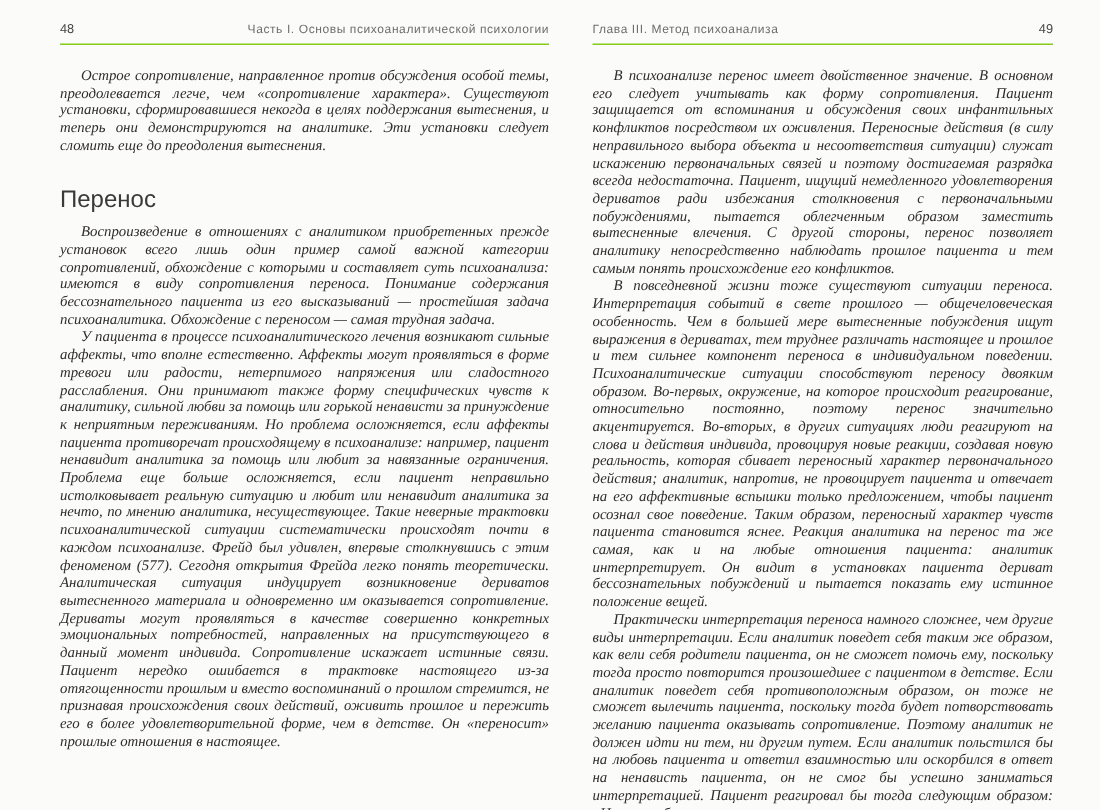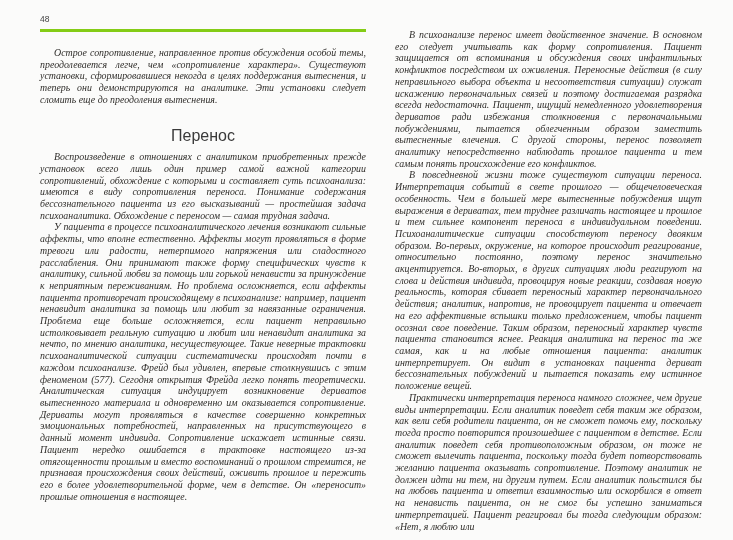--- a/index.html
+++ b/index.html
@@ -31,21 +31,21 @@
   }
   .running-head {
     display: flex;
     justify-content: space-between;
     align-items: center;
     font-family: "Liberation Sans", sans-serif;
     font-size: 8px;
     letter-spacing: 0.4px;
     color: #6d6d6d;
     padding-bottom: 5px;
-    border-bottom: 3px solid #84cc16;
+    border-bottom: 1px solid #84cc16;
   }
   .folio {
     color: #454545;
     font-size: 8.5px;
     letter-spacing: 0;
   }
   .body-text {
     margin-top: 15px;
     font-family: "Liberation Serif", serif;
     font-size: 9.9px;
@@ -57,42 +57,47 @@
     margin: 0;
     text-indent: 14px;
     font-style: italic;
   }
   .section-heading {
     font-family: "Liberation Sans", sans-serif;
     font-weight: normal;
     font-size: 16px;
     color: #3a3a3a;
     margin: 24px 0 10px 0;
-    text-align: center;
+    text-align: left;
     text-indent: 0;
   }
 </style>
 </head>
 <body>
 
 <div class="spread">
 
   <div class="page page-left">
     <div class="running-head">
       <span class="folio">48</span>
+      <span class="rh-title">Часть I. Основы психоаналитической психологии</span>
     </div>
     <div class="body-text">
       <p>Острое сопротивление, направленное против обсуждения особой темы, преодолевается легче, чем «сопротивление характера». Существуют установки, сформировавшиеся некогда в целях поддержания вытеснения, и теперь они демонстрируются на аналитике. Эти установки следует сломить еще до преодоления вытеснения.</p>
       <h2 class="section-heading">Перенос</h2>
       <p>Воспроизведение в отношениях с аналитиком приобретенных прежде установок всего лишь один пример самой важной категории сопротивлений, обхождение с которыми и составляет суть психоанализа: имеются в виду сопротивления переноса. Понимание содержания бессознательного пациента из его высказываний — простейшая задача психоаналитика. Обхождение с переносом — самая трудная задача.</p>
       <p>У пациента в процессе психоаналитического лечения возникают сильные аффекты, что вполне естественно. Аффекты могут проявляться в форме тревоги или радости, нетерпимого напряжения или сладостного расслабления. Они принимают также форму специфических чувств к аналитику, сильной любви за помощь или горькой ненависти за принуждение к неприятным переживаниям. Но проблема осложняется, если аффекты пациента противоречат происходящему в психоанализе: например, пациент ненавидит аналитика за помощь или любит за навязанные ограничения. Проблема еще больше осложняется, если пациент неправильно истолковывает реальную ситуацию и любит или ненавидит аналитика за нечто, по мнению аналитика, несуществующее. Такие неверные трактовки психоаналитической ситуации систематически происходят почти в каждом психоанализе. Фрейд был удивлен, впервые столкнувшись с этим феноменом (577). Сегодня открытия Фрейда легко понять теоретически. Аналитическая ситуация индуцирует возникновение дериватов вытесненного материала и одновременно им оказывается сопротивление. Дериваты могут проявляться в качестве совершенно конкретных эмоциональных потребностей, направленных на присутствующего в данный момент индивида. Сопротивление искажает истинные связи. Пациент нередко ошибается в трактовке настоящего из-за отягощенности прошлым и вместо воспоминаний о прошлом стремится, не признавая происхождения своих действий, оживить прошлое и пережить его в более удовлетворительной форме, чем в детстве. Он «переносит» прошлые отношения в настоящее.</p>
     </div>
   </div>
 
   <div class="page page-right">
+    <div class="running-head">
+      <span class="rh-title">Глава III. Метод психоанализа</span>
+      <span class="folio">49</span>
+    </div>
     <div class="body-text">
       <p>В психоанализе перенос имеет двойственное значение. В основном его следует учитывать как форму сопротивления. Пациент защищается от вспоминания и обсуждения своих инфантильных конфликтов посредством их оживления. Переносные действия (в силу неправильного выбора объекта и несоответствия ситуации) служат искажению первоначальных связей и поэтому достигаемая разрядка всегда недостаточна. Пациент, ищущий немедленного удовлетворения дериватов ради избежания столкновения с первоначальными побуждениями, пытается облегченным образом заместить вытесненные влечения. С другой стороны, перенос позволяет аналитику непосредственно наблюдать прошлое пациента и тем самым понять происхождение его конфликтов.</p>
       <p>В повседневной жизни тоже существуют ситуации переноса. Интерпретация событий в свете прошлого — общечеловеческая особенность. Чем в большей мере вытесненные побуждения ищут выражения в дериватах, тем труднее различать настоящее и прошлое и тем сильнее компонент переноса в индивидуальном поведении. Психоаналитические ситуации способствуют переносу двояким образом. Во-первых, окружение, на которое происходит реагирование, относительно постоянно, поэтому перенос значительно акцентируется. Во-вторых, в других ситуациях люди реагируют на слова и действия индивида, провоцируя новые реакции, создавая новую реальность, которая сбивает переносный характер первоначального действия; аналитик, напротив, не провоцирует пациента и отвечает на его аффективные вспышки только предложением, чтобы пациент осознал свое поведение. Таким образом, переносный характер чувств пациента становится яснее. Реакция аналитика на перенос та же самая, как и на любые отношения пациента: аналитик интерпретирует. Он видит в установках пациента дериват бессознательных побуждений и пытается показать ему истинное положение вещей.</p>
       <p>Практически интерпретация переноса намного сложнее, чем другие виды интерпретации. Если аналитик поведет себя таким же образом, как вели себя родители пациента, он не сможет помочь ему, поскольку тогда просто повторится произошедшее с пациентом в детстве. Если аналитик поведет себя противоположным образом, он тоже не сможет вылечить пациента, поскольку тогда будет потворствовать желанию пациента оказывать сопротивление. Поэтому аналитик не должен идти ни тем, ни другим путем. Если аналитик польстился бы на любовь пациента и ответил взаимностью или оскорбился в ответ на ненависть пациента, он не смог бы успешно заниматься интерпретацией. Пациент реагировал бы тогда следующим образом: «Нет, я люблю или</p>
     </div>
   </div>
 
 </div>
 
 </body></html>

